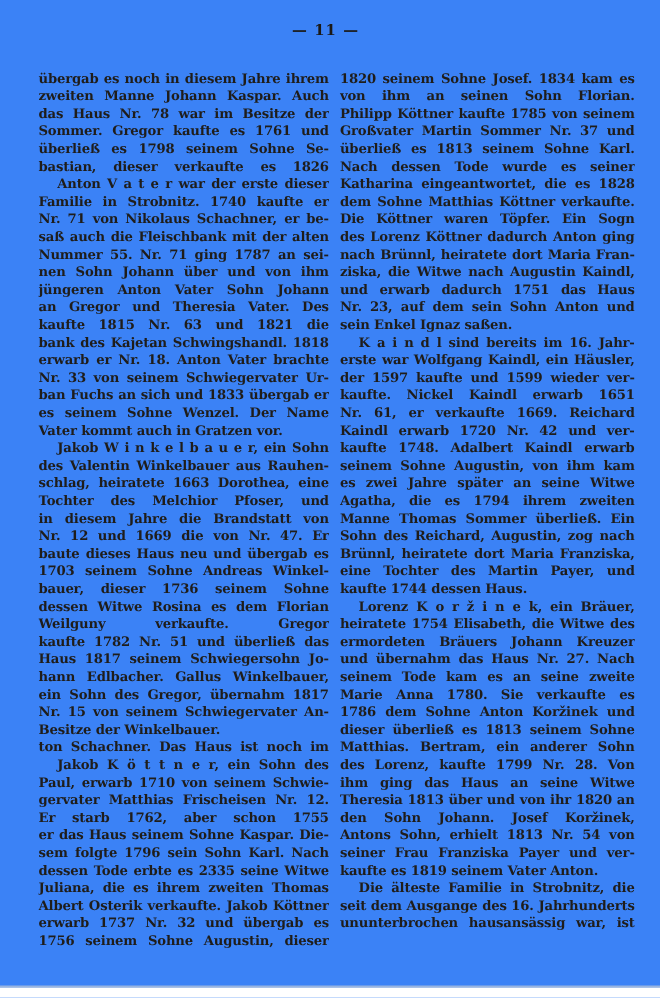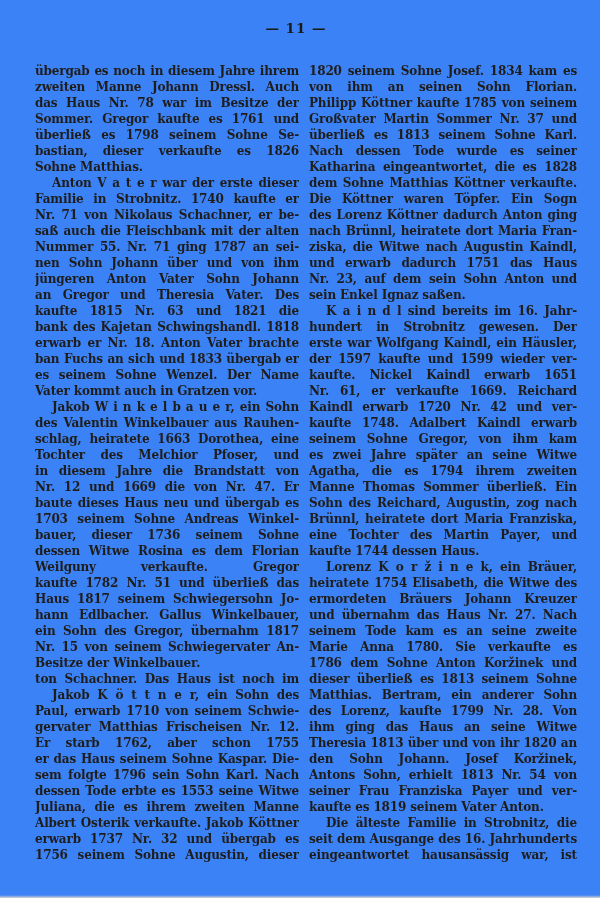--- a/index.html
+++ b/index.html
@@ -59,37 +59,37 @@
     background: linear-gradient(to bottom, rgba(0,0,0,0), #d7d5d0);
   }
 </style>
 </head>
 <body>
 
 <div class="page">
   <div class="header">— 11 —</div>
   <div class="col col-left">
       <div class="line">übergab es noch in diesem Jahre ihrem</div>
-      <div class="line">zweiten Manne Johann Dressl.  Auch</div>
+      <div class="line">zweiten Manne Johann Kaspar.  Auch</div>
       <div class="line">das Haus Nr. 78 war im Besitze der</div>
       <div class="line">Sommer.  Gregor kaufte es 1761 und</div>
       <div class="line">überließ es 1798 seinem Sohne Se-</div>
       <div class="line">bastian, dieser verkaufte es 1826 seinem</div>
-      <div class="line end">Sohne Matthias.</div>
       <div class="line indent">Anton V&nbsp;a&nbsp;t&nbsp;e&nbsp;r war der erste dieser</div>
       <div class="line">Familie in Strobnitz.  1740 kaufte er</div>
       <div class="line">Nr. 71 von Nikolaus Schachner, er be-</div>
       <div class="line">saß auch die Fleischbank mit der alten</div>
       <div class="line">Nummer 55.  Nr. 71 ging 1787 an sei-</div>
       <div class="line">nen Sohn Johann über und von ihm</div>
       <div class="line">jüngeren Anton Vater Sohn Johann</div>
       <div class="line">an Gregor und Theresia Vater.  Des</div>
       <div class="line">kaufte 1815 Nr. 63 und 1821 die Fleisch-</div>
       <div class="line">bank des Kajetan Schwingshandl.  1818</div>
       <div class="line">erwarb er Nr. 18.  Anton Vater brachte</div>
+      <div class="line">Nr. 33 von seinem Schwiegervater Ur-</div>
       <div class="line">ban Fuchs an sich und 1833 übergab er</div>
       <div class="line">es seinem Sohne Wenzel.  Der Name</div>
       <div class="line end">Vater kommt auch in Gratzen vor.</div>
       <div class="line indent">Jakob W&nbsp;i&nbsp;n&nbsp;k&nbsp;e&nbsp;l&nbsp;b&nbsp;a&nbsp;u&nbsp;e&nbsp;r, ein Sohn</div>
       <div class="line">des Valentin Winkelbauer aus Rauhen-</div>
       <div class="line">schlag, heiratete 1663 Dorothea, eine</div>
       <div class="line">Tochter des Melchior Pfoser, und kaufte</div>
       <div class="line">in diesem Jahre die Brandstatt von</div>
       <div class="line">Nr. 12 und 1669 die von Nr. 47.  Er</div>
       <div class="line">baute dieses Haus neu und übergab es</div>
@@ -103,22 +103,22 @@
       <div class="line">ein Sohn des Gregor, übernahm 1817</div>
       <div class="line">Nr. 15 von seinem Schwiegervater An-</div>
       <div class="line end">Besitze der Winkelbauer.</div>
       <div class="line">ton Schachner.  Das Haus ist noch im</div>
       <div class="line indent">Jakob K&nbsp;ö&nbsp;t&nbsp;t&nbsp;n&nbsp;e&nbsp;r, ein Sohn des</div>
       <div class="line">Paul, erwarb 1710 von seinem Schwie-</div>
       <div class="line">gervater Matthias Frischeisen Nr. 12.</div>
       <div class="line">Er starb 1762, aber schon 1755 übergab</div>
       <div class="line">er das Haus seinem Sohne Kaspar. Die-</div>
       <div class="line">sem folgte 1796 sein Sohn Karl.  Nach</div>
-      <div class="line">dessen Tode erbte es 1553 seine Witwe</div>
-      <div class="line">Juliana, die es ihrem zweiten Manne</div>
+      <div class="line">dessen Tode erbte es 2335 seine Witwe</div>
+      <div class="line">Juliana, die es ihrem zweiten Thomas</div>
       <div class="line">Albert Osterik verkaufte. Jakob Köttner</div>
       <div class="line">erwarb 1737 Nr. 32 und übergab es</div>
       <div class="line">1756 seinem Sohne Augustin, dieser</div>
     </div>
   <div class="col col-right">
       <div class="line">1820 seinem Sohne Josef.  1834 kam es</div>
       <div class="line">von ihm an seinen Sohn Florian.</div>
       <div class="line">Philipp Köttner kaufte 1785 von seinem</div>
       <div class="line">Großvater Martin Sommer Nr. 37 und</div>
       <div class="line">überließ es 1813 seinem Sohne Karl.</div>
@@ -126,28 +126,27 @@
       <div class="line">Katharina eingeantwortet, die es 1828</div>
       <div class="line">dem Sohne Matthias Köttner verkaufte.</div>
       <div class="line">Die Köttner waren Töpfer.  Ein Sogn</div>
       <div class="line">des Lorenz Köttner dadurch Anton ging</div>
       <div class="line">nach Brünnl, heiratete dort Maria Fran-</div>
       <div class="line">ziska, die Witwe nach Augustin Kaindl,</div>
       <div class="line">und erwarb dadurch 1751 das Haus</div>
       <div class="line">Nr. 23, auf dem sein Sohn Anton und</div>
       <div class="line end">sein Enkel Ignaz saßen.</div>
       <div class="line indent">K&nbsp;a&nbsp;i&nbsp;n&nbsp;d&nbsp;l sind bereits im 16. Jahr-</div>
-      <div class="line">hundert in Strobnitz gewesen.  Der</div>
       <div class="line">erste war Wolfgang Kaindl, ein Häusler,</div>
       <div class="line">der 1597 kaufte und 1599 wieder ver-</div>
       <div class="line">kaufte.  Nickel Kaindl erwarb 1651</div>
       <div class="line">Nr. 61, er verkaufte 1669.  Reichard</div>
       <div class="line">Kaindl erwarb 1720 Nr. 42 und ver-</div>
       <div class="line">kaufte 1748.  Adalbert Kaindl erwarb</div>
-      <div class="line">seinem Sohne Gregor, von ihm kam</div>
+      <div class="line">seinem Sohne Augustin, von ihm kam</div>
       <div class="line">es zwei Jahre später an seine Witwe</div>
       <div class="line">Agatha, die es 1794 ihrem zweiten</div>
       <div class="line">Manne Thomas Sommer überließ.  Ein</div>
       <div class="line">Sohn des Reichard, Augustin, zog nach</div>
       <div class="line">Brünnl, heiratete dort Maria Franziska,</div>
       <div class="line">eine Tochter des Martin Payer, und</div>
       <div class="line end">kaufte 1744 dessen Haus.</div>
       <div class="line indent">Lorenz K&nbsp;o&nbsp;r&nbsp;ž&nbsp;i&nbsp;n&nbsp;e&nbsp;k, ein Bräuer,</div>
       <div class="line">heiratete 1754 Elisabeth, die Witwe des</div>
       <div class="line">ermordeten Bräuers Johann Kreuzer</div>
@@ -159,16 +158,16 @@
       <div class="line">Matthias.  Bertram, ein anderer Sohn</div>
       <div class="line">des Lorenz, kaufte 1799 Nr. 28.  Von</div>
       <div class="line">ihm ging das Haus an seine Witwe</div>
       <div class="line">Theresia 1813 über und von ihr 1820 an</div>
       <div class="line">den Sohn Johann.  Josef Koržinek,</div>
       <div class="line">Antons Sohn, erhielt 1813 Nr. 54 von</div>
       <div class="line">seiner Frau Franziska Payer und ver-</div>
       <div class="line end">kaufte es 1819 seinem Vater Anton.</div>
       <div class="line indent">Die älteste Familie in Strobnitz, die</div>
       <div class="line">seit dem Ausgange des 16. Jahrhunderts</div>
-      <div class="line">eingeantwortet hausansässig war, ist</div>
+      <div class="line">ununterbrochen hausansässig war, ist</div>
     </div>
   <div class="scan-edge"></div>
 </div>
 
 </body></html>

